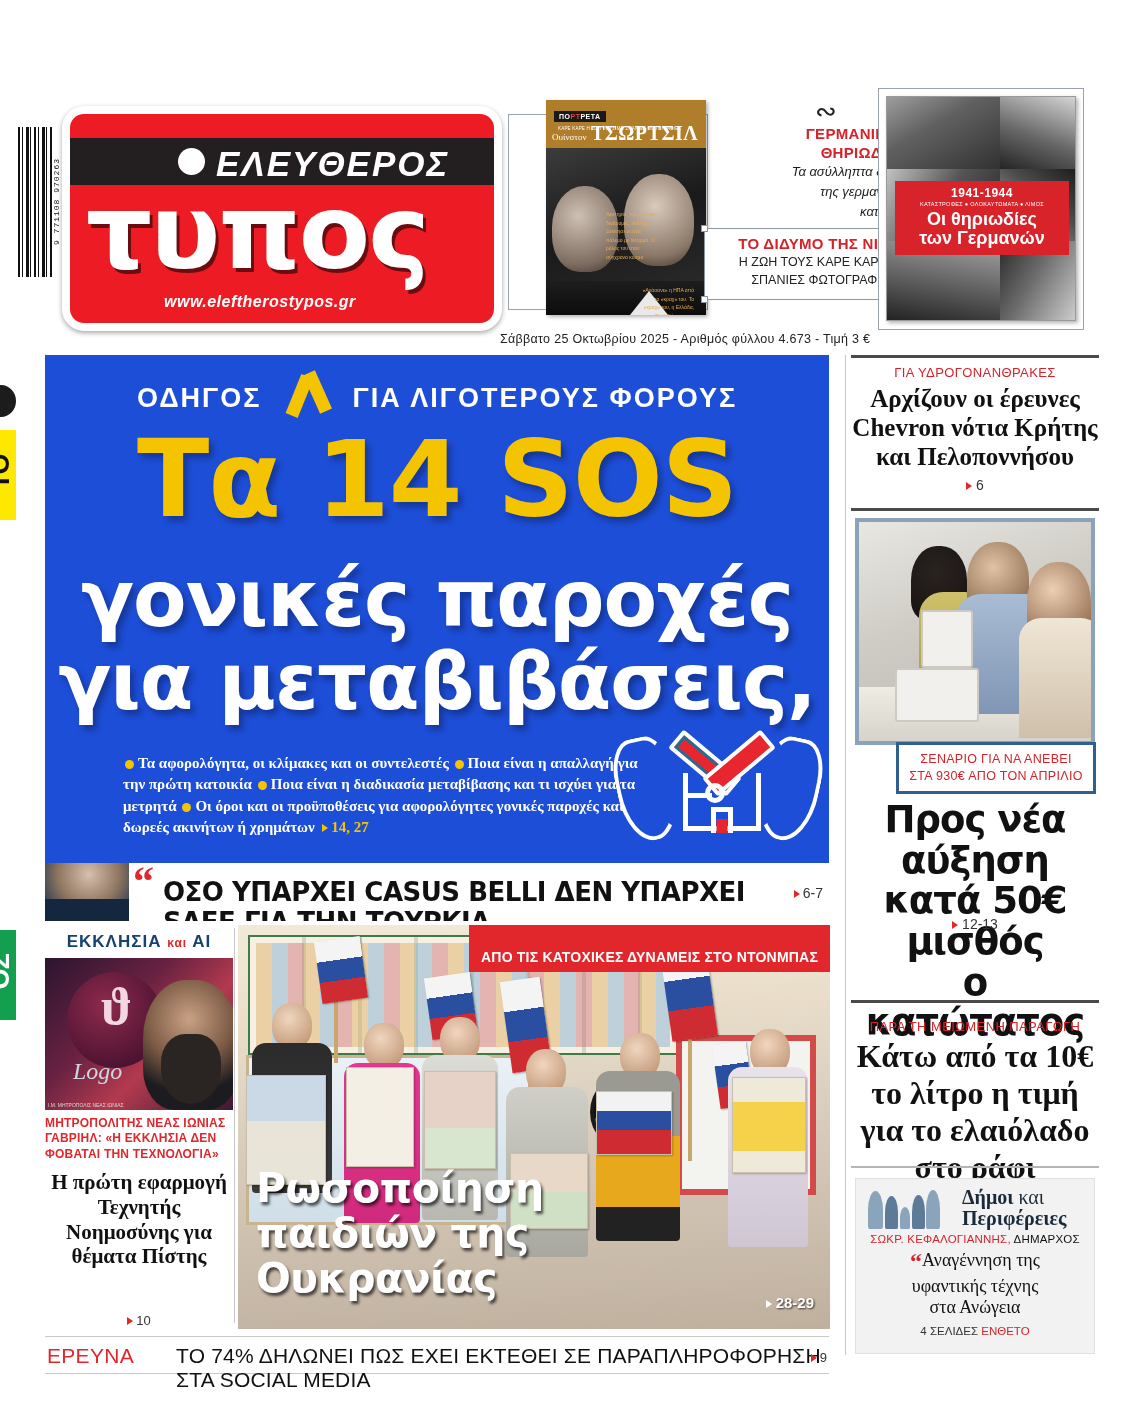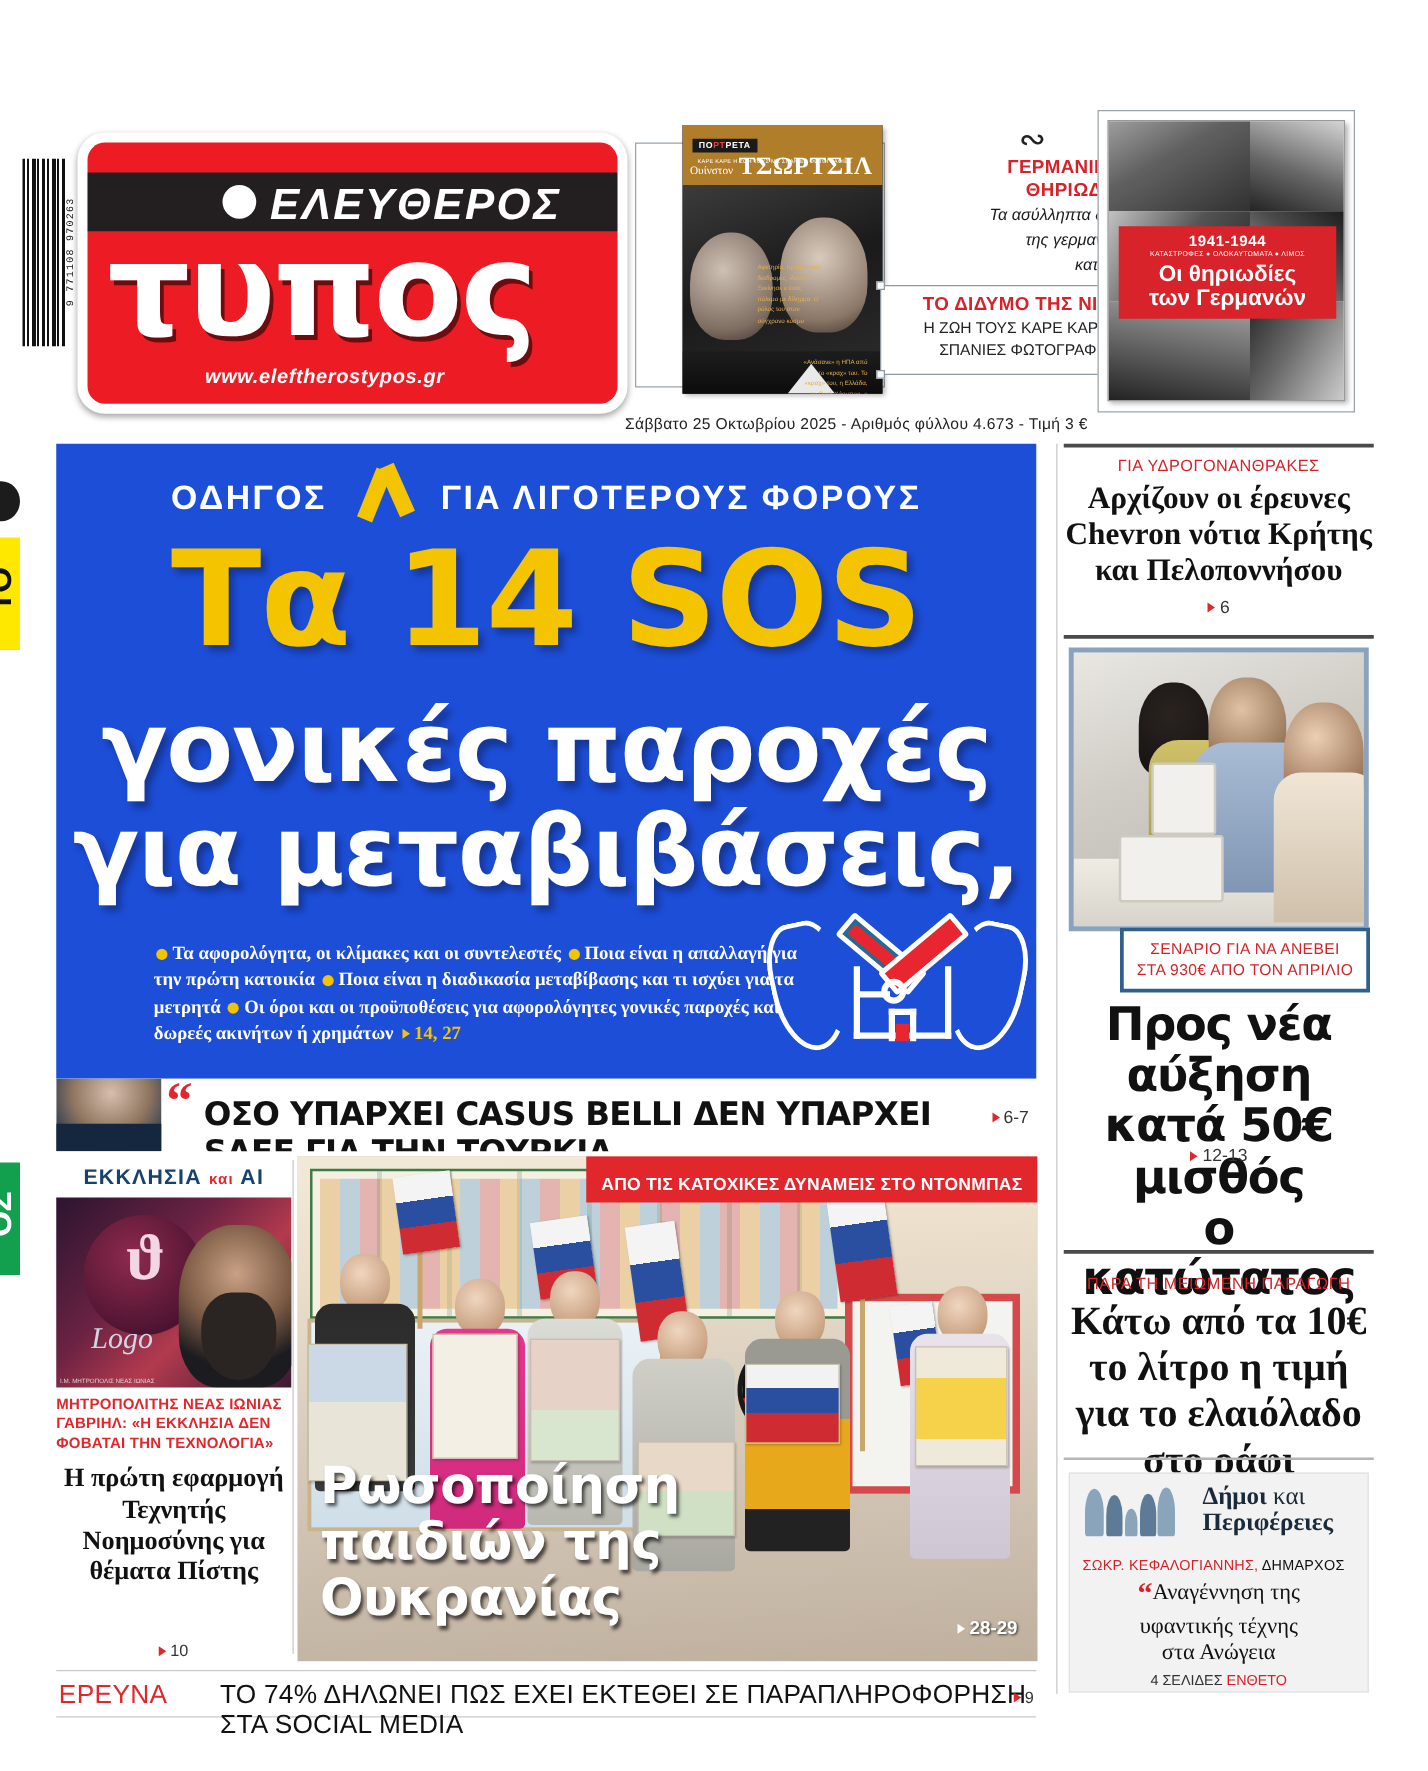--- a/index.html
+++ b/index.html
@@ -257,21 +257,21 @@
   .flag { position:absolute; width:46px; height:62px; transform:rotate(-8deg);
         background:linear-gradient(to bottom,#f4f4f4 0 33%,#2a4fa0 33% 66%,#cf2b33 66% 100%);
         box-shadow:1px 1px 2px rgba(0,0,0,.3); }
   .pole { position:absolute; width:4px; background:#c9a66b; }
   .khead { position:absolute; width:40px; height:46px; border-radius:46%;
         background:radial-gradient(circle at 42% 34%, #f0d6bf, #c79f80 72%, #8a6447); }
   .kbody { position:absolute; border-radius:14px 14px 4px 4px; }
   .poster { position:absolute; background:#f3efe4; border:1px solid #c9c0ac;
         box-shadow:1px 1px 2px rgba(0,0,0,.25); }
   .ukr-red { position:absolute; right:0; top:0; background:#e1262c; color:#fff;
-        font-size:14px; font-weight:800; padding:14px 12px 7px 12px; letter-spacing:.2px; }
+        font-size:14px; font-weight:800; padding:24px 12px 7px 12px; letter-spacing:.2px; }
   .ukr-title { position:absolute; left:18px; bottom:28px; color:#fff;
         font-size:41px; font-weight:900; line-height:1.1; letter-spacing:-.5px;
         text-shadow:2px 3px 3px rgba(0,0,0,.65);
         font-family:"DejaVu Sans", sans-serif; }
   .ukr-pg { position:absolute; right:16px; bottom:18px; color:#fff; font-size:15px;
         font-weight:600; text-shadow:1px 1px 2px rgba(0,0,0,.7); }
   .ukr-pg .tri-r { display:inline-block; width:0; height:0; border-left:6px solid #fff;
         border-top:4px solid transparent; border-bottom:4px solid transparent; margin-right:4px; }
 
   
@@ -321,21 +321,21 @@
             margin-right:4px; }
 
   .muni { position:absolute; left:855px; top:1178px; width:240px; height:176px;
           background:#f2f2f2; border:1px solid #e0e0e0; padding:8px 10px; }
   .muni-hdr { display:flex; align-items:center; gap:22px; }
   .fam { width:74px; height:42px; position:relative; flex:0 0 74px; }
   .fperson { position:absolute; bottom:0; border-radius:50% 50% 10% 10%; }
   .muni-title { color:#1a2a3a; font-family:"Liberation Serif",serif; line-height:1.04;
           font-size:20px; }
   .muni-title b { font-weight:700; }
-  .muni-kick { color:#d6232a; font-size:11.5px; text-align:left; margin-top:18px;
+  .muni-kick { color:#d6232a; font-size:11.5px; text-align:center; margin-top:4px;
           letter-spacing:.2px; }
   .muni-kick .blk { color:#111; }
   .muni-quote { text-align:center; margin-top:2px; color:#111; font-size:18px;
           font-family:"Liberation Serif",serif; line-height:1.2; }
   .muni-quote .qm { color:#d6232a; font-size:24px; font-weight:900; vertical-align:-3px; }
   .muni-foot { text-align:center; font-size:11.5px; color:#333; margin-top:6px; }
   .muni-foot .red { color:#d6232a; }
 </style>
 </head>
 <body>

